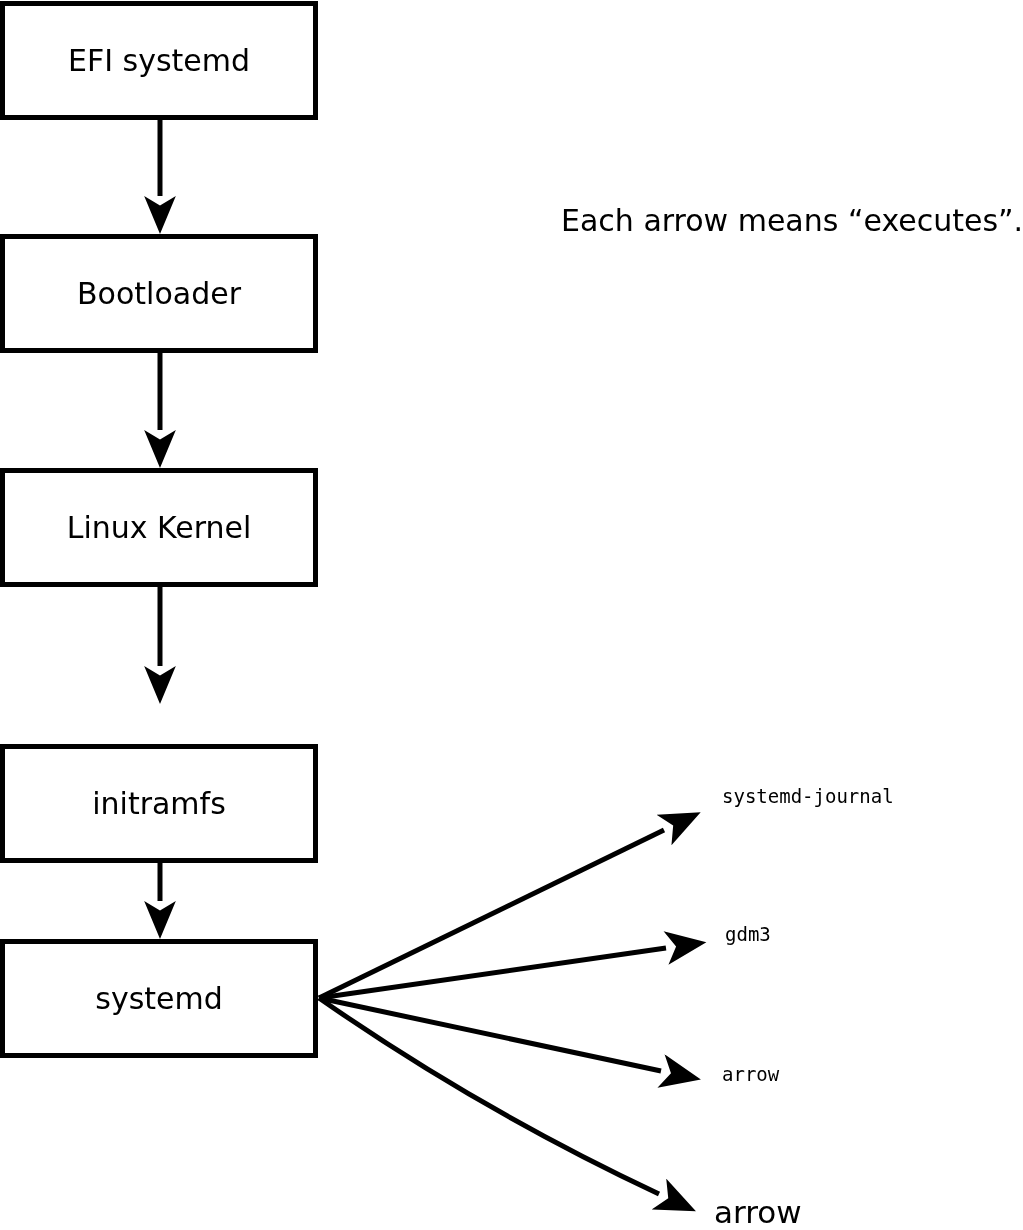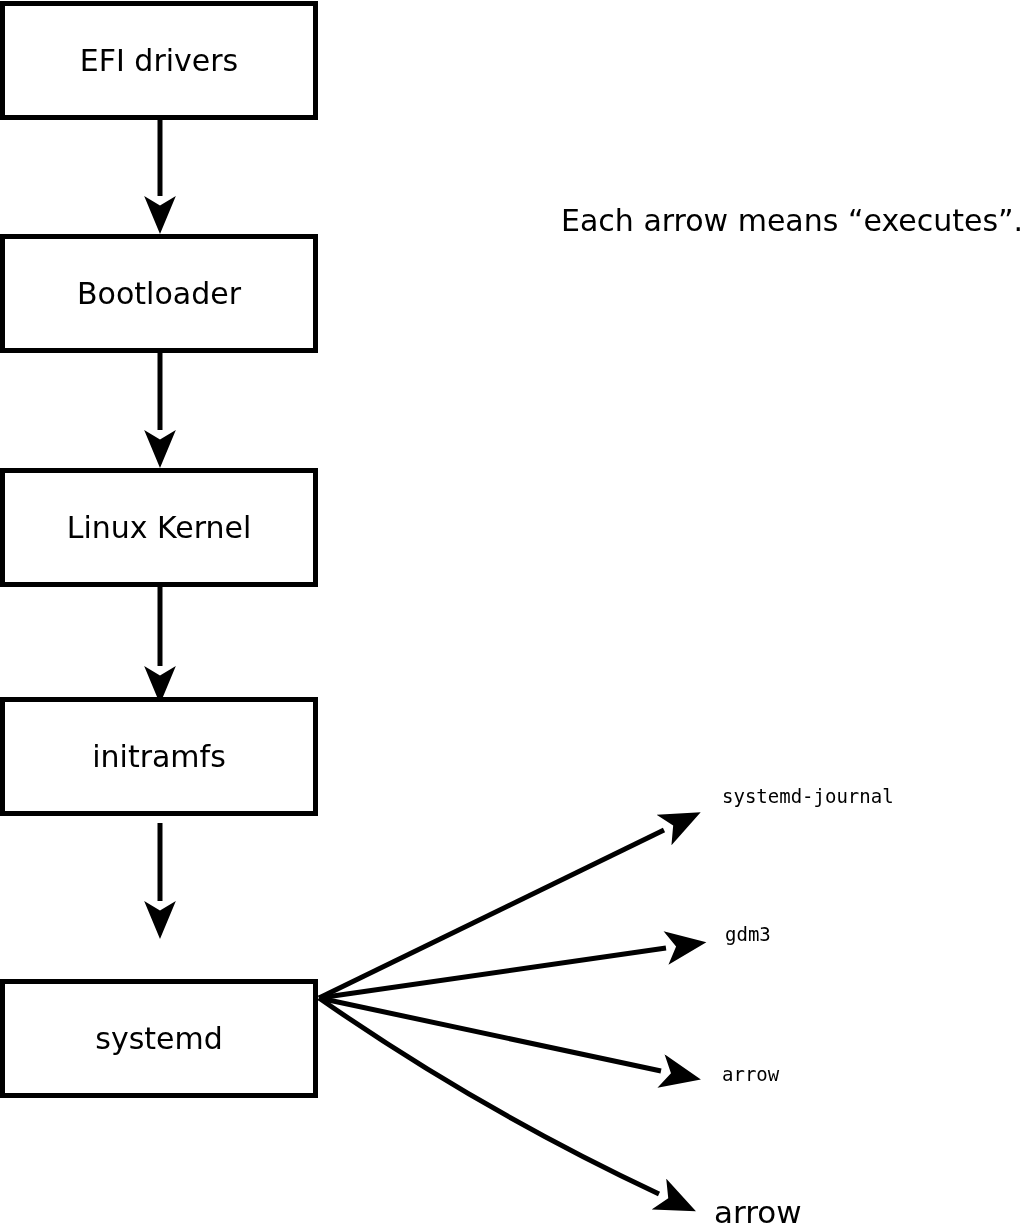--- a/index.html
+++ b/index.html
@@ -32,22 +32,22 @@
     z-index: 2;
   }
   .box span {
     font-size: 30px;
     line-height: 1;
     white-space: nowrap;
   }
   .box-efi       { top: 1px; }
   .box-boot      { top: 234px; }
   .box-kernel    { top: 468px; }
-  .box-initramfs { top: 697px; }
-  .box-systemd   { top: 939px; margin-top: 40px; }
+  .box-initramfs { top: 744px; }
+  .box-systemd   { top: 939px; }
 
   .child-label {
     position: absolute;
     font-family: "DejaVu Sans Mono", "Liberation Mono", monospace;
     font-size: 19px;
     line-height: 29px;
     white-space: nowrap;
     z-index: 2;
   }
   .label-journal { left: 722px; top: 782px; }
@@ -90,21 +90,21 @@
     <line x1="160" y1="587" x2="160" y2="666" stroke="#000000" stroke-width="5" marker-end="url(#head-v)"></line>
     <line x1="160" y1="823" x2="160" y2="901" stroke="#000000" stroke-width="5" marker-end="url(#head-v)"></line>
 
     <line x1="319" y1="998" x2="664" y2="830" stroke="#000000" stroke-width="5" marker-end="url(#head-f)"></line>
     <line x1="319" y1="998" x2="666" y2="948" stroke="#000000" stroke-width="5" marker-end="url(#head-f)"></line>
     <line x1="319" y1="998" x2="661" y2="1071" stroke="#000000" stroke-width="5" marker-end="url(#head-f)"></line>
     <path d="M319,998 Q480,1110 659,1194" fill="none" stroke="#000000" stroke-width="5" marker-end="url(#head-f)"></path>
   </svg>
 
   <div class="box box-efi">
-    <span>EFI drivers</span>
+    <span>EFI systemd</span>
   </div>
   <div class="box box-kernel">
     <span>Linux Kernel</span>
   </div>
   <div class="box box-boot">
     <span>Bootloader</span>
   </div>
   <div class="box box-initramfs">
     <span>initramfs</span>
   </div>

